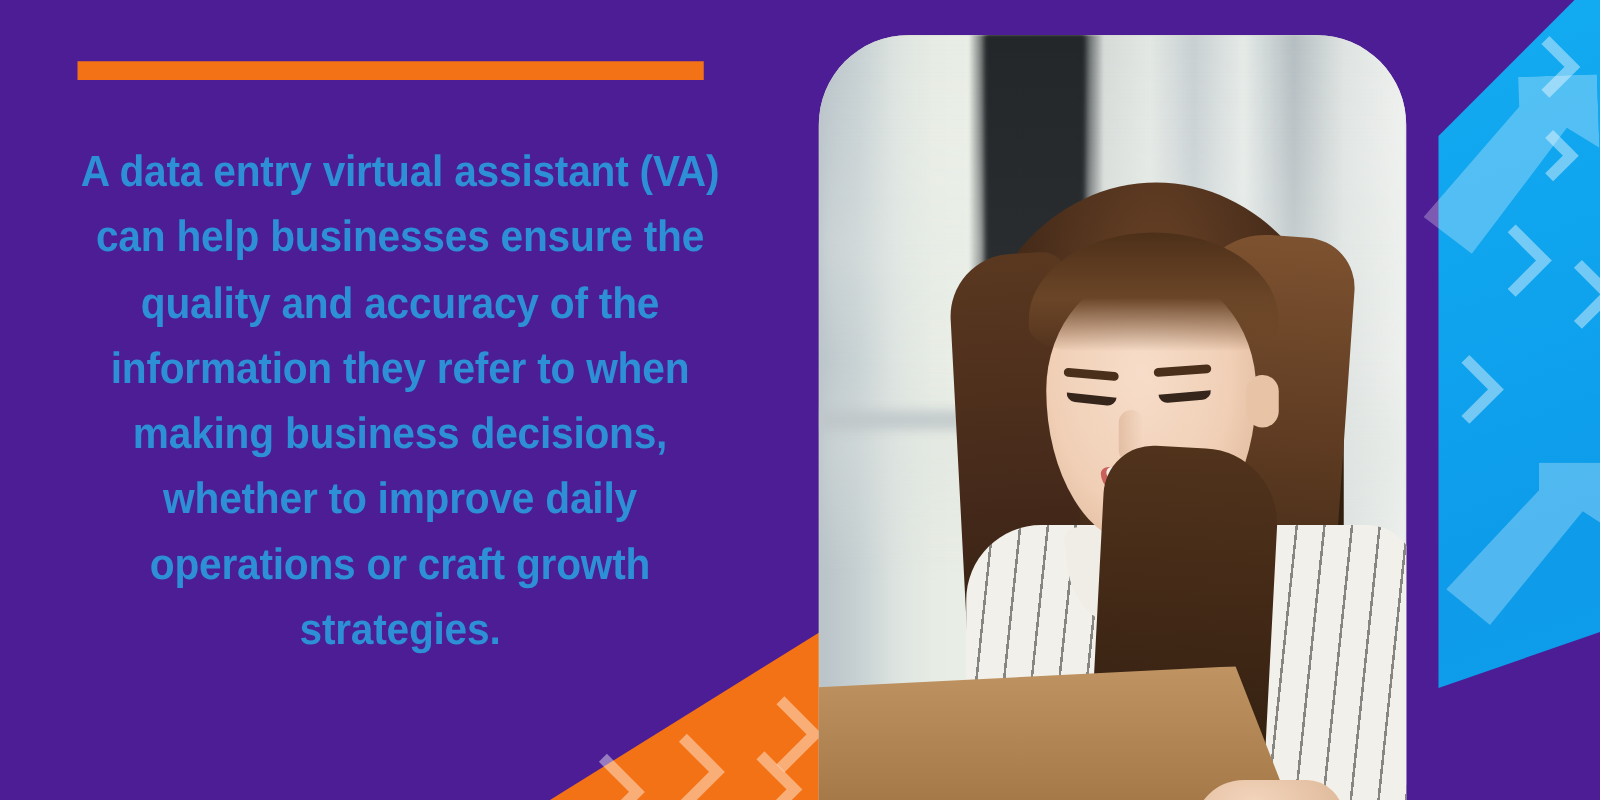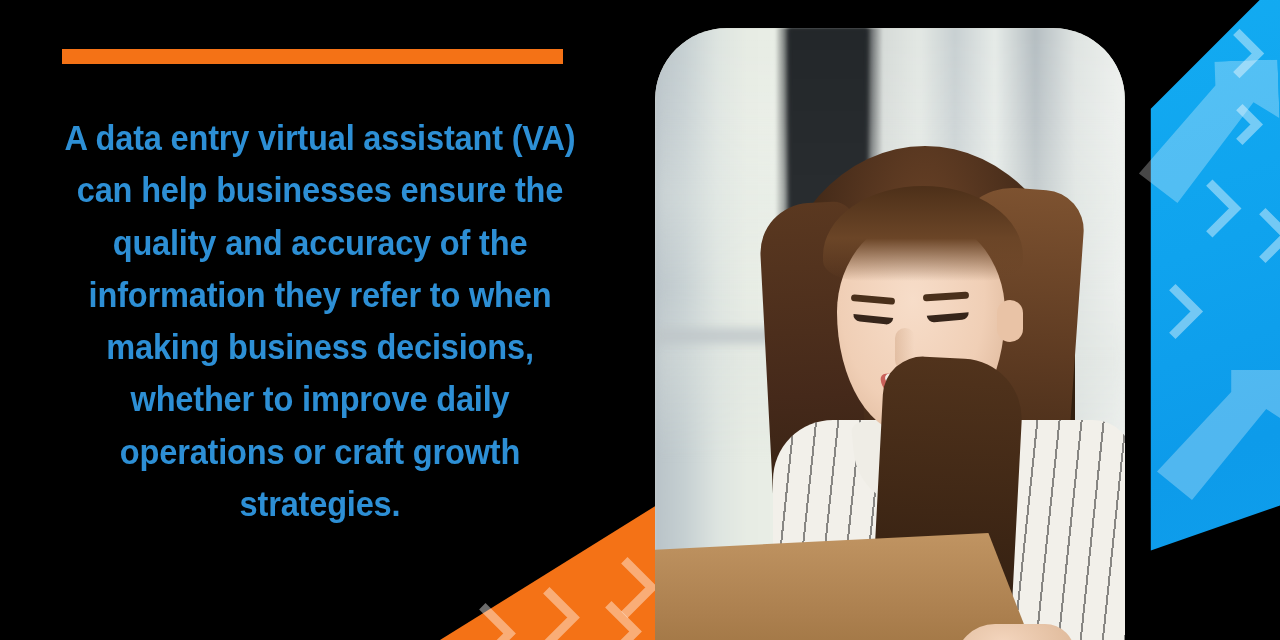--- a/index.html
+++ b/index.html
@@ -7,21 +7,21 @@
     padding: 0;
     background: #ffffff;
   }
   body {
     font-family: "Liberation Sans", sans-serif;
   }
   .slide {
     position: relative;
     width: 1280px;
     height: 640px;
-    background: #000000;
+    background: #4c1d95;
     overflow: hidden;
   }
 
   
   .left-pane {
     position: absolute;
     left: 0;
     top: 0;
     width: 640px;
     height: 640px;

